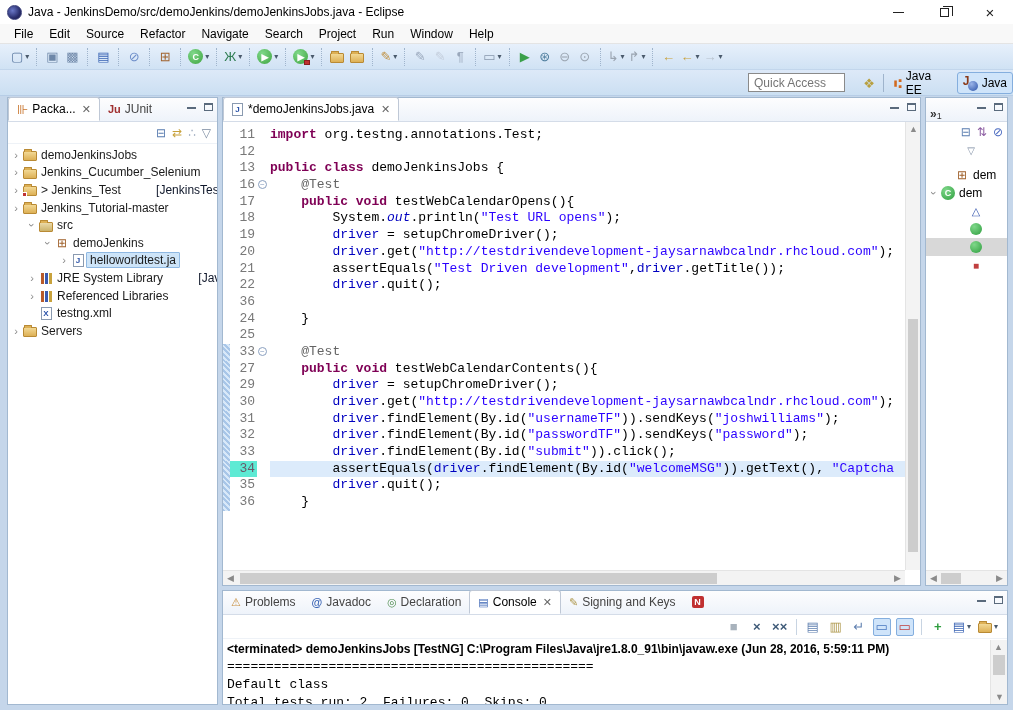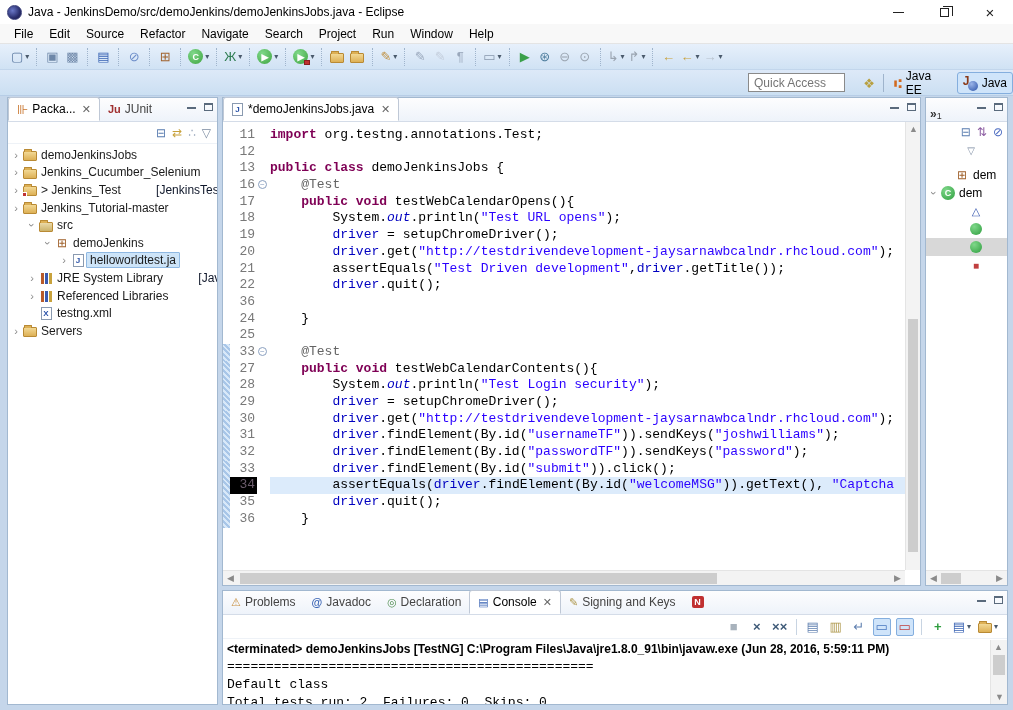--- a/index.html
+++ b/index.html
@@ -74,21 +74,21 @@
   .code-wrap { position:absolute; left:0; top:24px; right:15px; bottom:15px; overflow:hidden; background:#fff; }
   .code-area { padding-top:5px; font-family:"Liberation Mono","DejaVu Sans Mono",monospace; font-size:13px; }
   .cl { display:flex; height:16.7px; line-height:16.7px; white-space:pre; }
   .range-col { width:7px; flex:none; }
   .range-on { background:repeating-linear-gradient(45deg,#a8c6e8 0 2px,#d8e8f8 2px 4px); }
   .ln { width:27px; flex:none; text-align:right; color:#787878; padding-right:2px; }
   .fold-col { width:13px; flex:none; position:relative; }
   .fold-dot { position:absolute; left:1px; top:3px; width:9px; height:9px; border:1px solid #8aa0c0; border-radius:50%; color:#8aa0c0; font-size:8px; line-height:7px; text-align:center; background:#fff; }
   .code-body { flex:1; }
   .cl.cur .code-body { background:#dcebfb; }
-  .cl.cur .ln { background:#000000; color:#6a5a6a; }
+  .cl.cur .ln { background:#5eead4; color:#6a5a6a; }
   .tk { color:#7f0055; font-weight:bold; }
   .ts { color:#2a00ff; }
   .tf { color:#0000c0; }
   .tsf { color:#0000c0; font-style:italic; }
   .tsm { }
   .ta { color:#646464; }
   .tp { color:#000; }
 
   
   .sb-v { position:absolute; top:24px; right:0; bottom:15px; width:15px; background:#f3f3f3; border-left:1px solid #e4e4e4; }
@@ -434,21 +434,20 @@
         <div class="cl"><div class="range-col"></div><div class="ln">18</div><div class="fold-col"></div><div class="code-body"><span class="tp">        System.</span><span class="tsf">out</span><span class="tp">.println(</span><span class="ts">"Test URL opens"</span><span class="tp">);</span></div></div>
         <div class="cl"><div class="range-col"></div><div class="ln">19</div><div class="fold-col"></div><div class="code-body"><span class="tp">        </span><span class="tf">driver</span><span class="tp"> = setupChromeDriver();</span></div></div>
         <div class="cl"><div class="range-col"></div><div class="ln">20</div><div class="fold-col"></div><div class="code-body"><span class="tp">        </span><span class="tf">driver</span><span class="tp">.get(</span><span class="ts">"http://testdrivendevelopment-jaysarnawbcalndr.rhcloud.com"</span><span class="tp">);</span></div></div>
         <div class="cl"><div class="range-col"></div><div class="ln">21</div><div class="fold-col"></div><div class="code-body"><span class="tp">        </span><span class="tsm">assertEquals</span><span class="tp">(</span><span class="ts">"Test Driven development"</span><span class="tp">,</span><span class="tf">driver</span><span class="tp">.getTitle());</span></div></div>
         <div class="cl"><div class="range-col"></div><div class="ln">22</div><div class="fold-col"></div><div class="code-body"><span class="tp">        </span><span class="tf">driver</span><span class="tp">.quit();</span></div></div>
         <div class="cl"><div class="range-col"></div><div class="ln">36</div><div class="fold-col"></div><div class="code-body"></div></div>
         <div class="cl"><div class="range-col"></div><div class="ln">24</div><div class="fold-col"></div><div class="code-body"><span class="tp">    }</span></div></div>
         <div class="cl"><div class="range-col"></div><div class="ln">25</div><div class="fold-col"></div><div class="code-body"></div></div>
         <div class="cl"><div class="range-col range-on"></div><div class="ln">33</div><div class="fold-col"><div class="fold-dot">−</div></div><div class="code-body"><span class="ta">    @Test</span></div></div>
         <div class="cl"><div class="range-col range-on"></div><div class="ln">27</div><div class="fold-col"></div><div class="code-body"><span class="tk">    public void </span><span class="tp">testWebCalendarContents(){</span></div></div>
-        <div class="cl"><div class="range-col range-on"></div><div class="ln">28</div><div class="fold-col"></div><div class="code-body"><span class="tp">        System.</span><span class="tsf">out</span><span class="tp">.println(</span><span class="ts">"Test Login security"</span><span class="tp">);</span></div></div>
         <div class="cl"><div class="range-col range-on"></div><div class="ln">29</div><div class="fold-col"></div><div class="code-body"><span class="tp">        </span><span class="tf">driver</span><span class="tp"> = setupChromeDriver();</span></div></div>
         <div class="cl"><div class="range-col range-on"></div><div class="ln">30</div><div class="fold-col"></div><div class="code-body"><span class="tp">        </span><span class="tf">driver</span><span class="tp">.get(</span><span class="ts">"http://testdrivendevelopment-jaysarnawbcalndr.rhcloud.com"</span><span class="tp">);</span></div></div>
         <div class="cl"><div class="range-col range-on"></div><div class="ln">31</div><div class="fold-col"></div><div class="code-body"><span class="tp">        </span><span class="tf">driver</span><span class="tp">.findElement(By.</span><span class="tsm">id</span><span class="tp">(</span><span class="ts">"usernameTF"</span><span class="tp">)).sendKeys(</span><span class="ts">"joshwilliams"</span><span class="tp">);</span></div></div>
         <div class="cl"><div class="range-col range-on"></div><div class="ln">32</div><div class="fold-col"></div><div class="code-body"><span class="tp">        </span><span class="tf">driver</span><span class="tp">.findElement(By.</span><span class="tsm">id</span><span class="tp">(</span><span class="ts">"passwordTF"</span><span class="tp">)).sendKeys(</span><span class="ts">"password"</span><span class="tp">);</span></div></div>
         <div class="cl"><div class="range-col range-on"></div><div class="ln">33</div><div class="fold-col"></div><div class="code-body"><span class="tp">        </span><span class="tf">driver</span><span class="tp">.findElement(By.</span><span class="tsm">id</span><span class="tp">(</span><span class="ts">"submit"</span><span class="tp">)).click();</span></div></div>
         <div class="cl cur"><div class="range-col range-on"></div><div class="ln">34</div><div class="fold-col"></div><div class="code-body"><span class="tp">        </span><span class="tsm">assertEquals</span><span class="tp">(</span><span class="tf">driver</span><span class="tp">.findElement(By.</span><span class="tsm">id</span><span class="tp">(</span><span class="ts">"welcomeMSG"</span><span class="tp">)).getText(), </span><span class="ts">"Captcha</span></div></div>
         <div class="cl"><div class="range-col range-on"></div><div class="ln">35</div><div class="fold-col"></div><div class="code-body"><span class="tp">        </span><span class="tf">driver</span><span class="tp">.quit();</span></div></div>
         <div class="cl"><div class="range-col range-on"></div><div class="ln">36</div><div class="fold-col"></div><div class="code-body"><span class="tp">    }</span></div></div>
       </div>
   </div>

